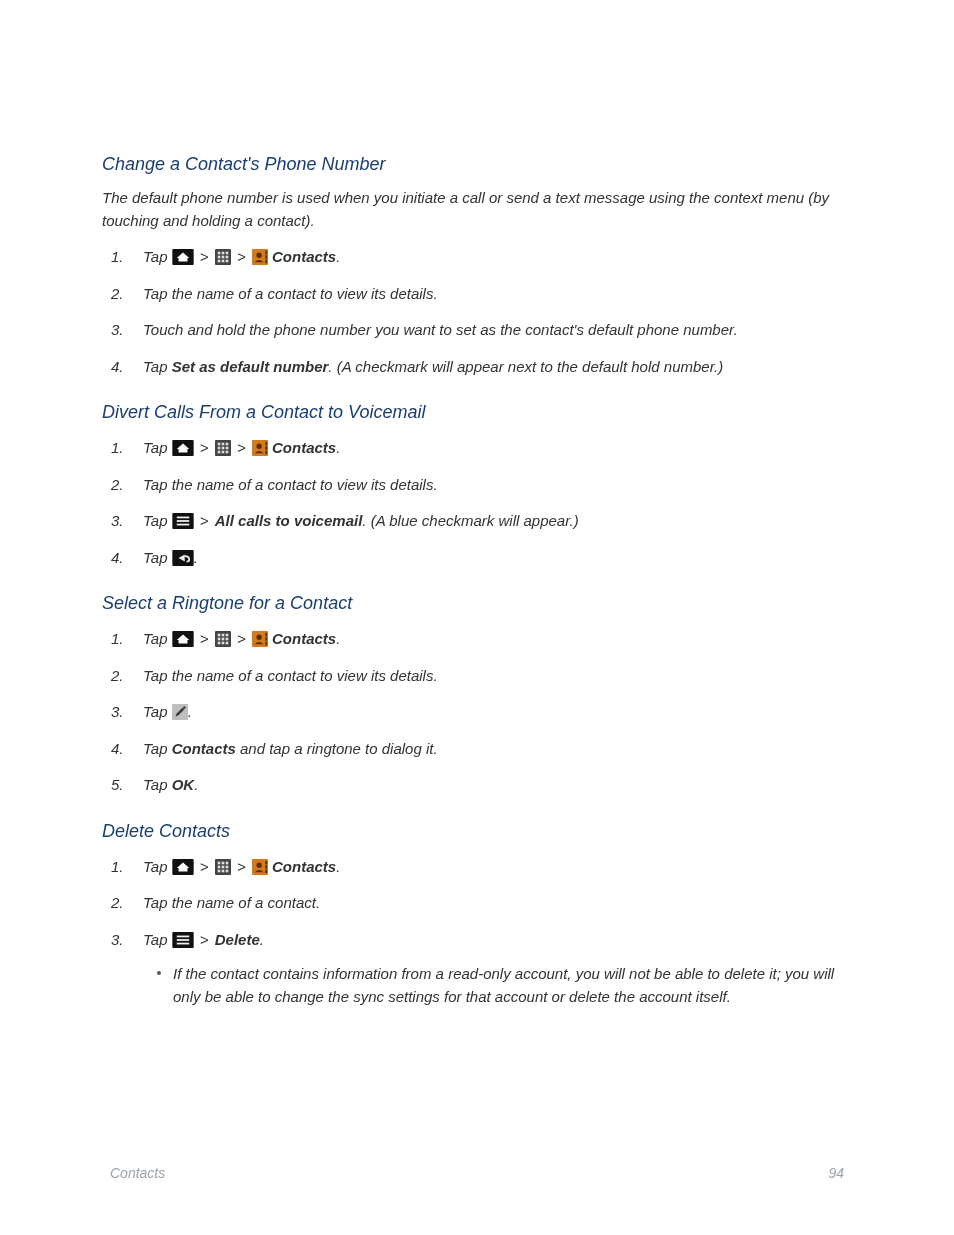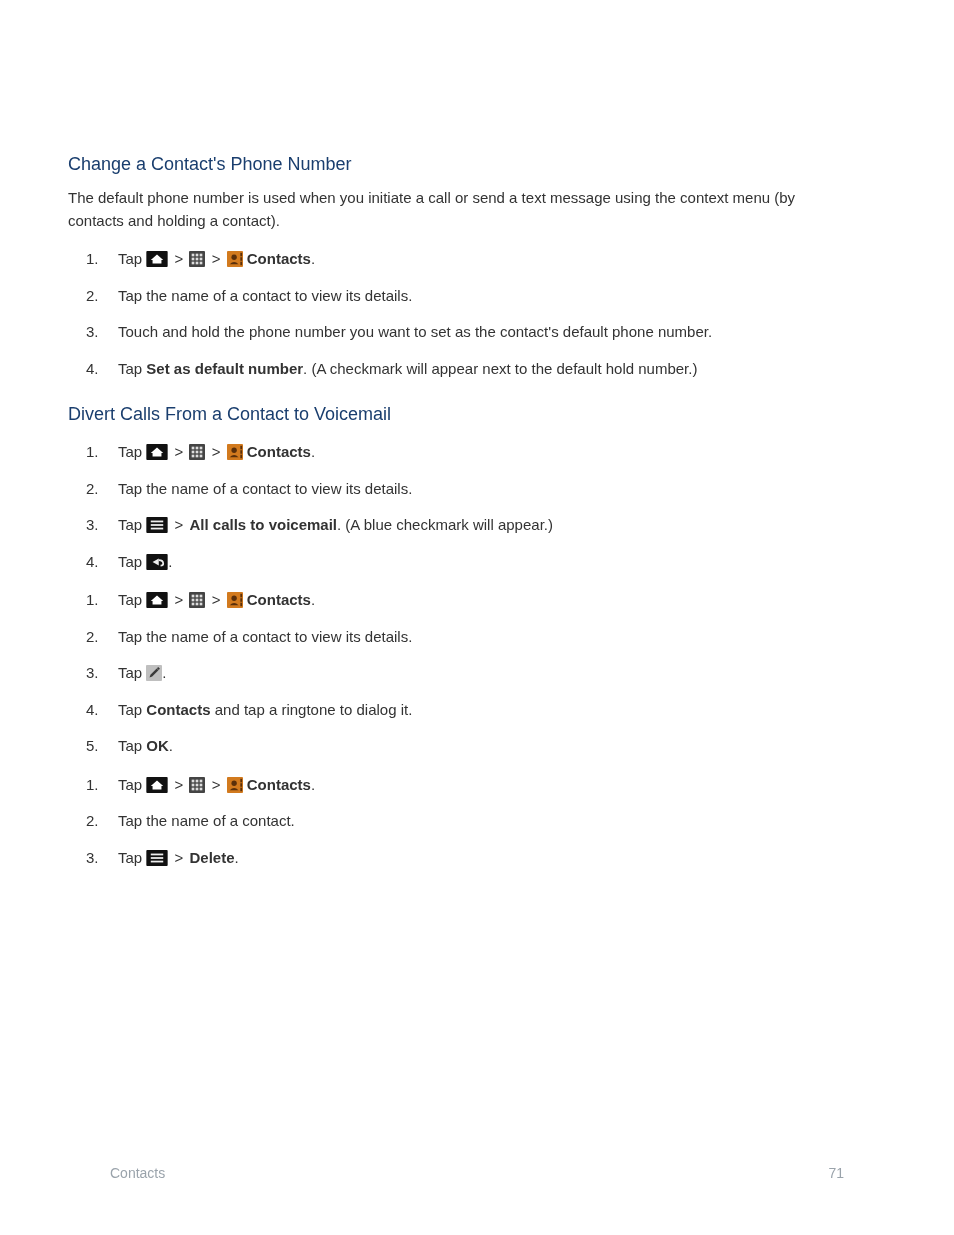--- a/index.html
+++ b/index.html
@@ -6,39 +6,40 @@
     margin: 0;
     padding: 0;
     background: #ffffff;
     font-family: Arial, Helvetica, sans-serif;
     color: #333333;
   }
   .page {
     width: 954px;
     min-height: 1235px;
     box-sizing: border-box;
-    padding: 130px 110px 60px 68px;
+    padding: 130px 110px 60px 102px;
     position: relative;
+    font-style: italic;
   }
   .section-heading {
     color: #1a3e6e;
     font-size: 18px;
     font-weight: 400;
     margin: 24px 0 12px 0;
   }
   .intro-para {
     color: #333;
     font-size: 15px;
     line-height: 1.5;
     margin: 8px 0 14px 0;
   }
   ol.num-list {
     counter-reset: stepnum;
     list-style: none;
-    margin: 16px; padding: 0;
+    margin: 7px; padding: 0;
   }
   ol.num-list > li {
     counter-increment: stepnum;
     position: relative;
     padding-left: 34px;
     margin: 14px 0;
     color: #333;
     font-size: 15px;
     line-height: 1.5;
   }
@@ -145,21 +146,21 @@
       <rect x="0" y="0" width="18" height="18" rx="1" fill="#bfbfbf"></rect>
       <path d="M4 14 L5 11 L12 4 L14 6 L7 13 Z" fill="#3a3a3a"></path>
       <path d="M13 3 L15 5" stroke="#3a3a3a" stroke-width="2"></path>
     </symbol>
   </defs>
 </svg>
 
 <div class="page">
 
   <div class="section-heading">Change a Contact's Phone Number</div>
-  <p class="intro-para">The default phone number is used when you initiate a call or send a text message using the context menu (by contacts and holding a contact).</p>
+  <p class="intro-para">The default phone number is used when you initiate a call or send a text message using the context menu (by touching and holding a contact).</p>
   <ol class="num-list">
     <li>
       <span class="fragment">Tap </span>
       <span class="icon"><svg>
             <use href="#ic-home"></use>
           </svg></span>
       <span class="sep">&gt;</span>
       <span class="icon" style="width:16px"><svg>
             <use href="#ic-apps"></use>
           </svg></span>
@@ -203,20 +204,21 @@
       <span class="bold fragment">All calls to voicemail</span><span class="fragment">. (A blue checkmark will appear.)</span>
     </li>
     <li>
       <span class="fragment">Tap </span>
       <span class="icon"><svg>
             <use href="#ic-back"></use>
           </svg></span><span class="fragment">.</span>
     </li>
   </ol>
 
+  <div class="section-heading">Select a Ringtone for a Contact</div>
   <ol class="num-list">
     <li>
       <span class="fragment">Tap </span>
       <span class="icon"><svg>
             <use href="#ic-home"></use>
           </svg></span>
       <span class="sep">&gt;</span>
       <span class="icon" style="width:16px"><svg>
             <use href="#ic-apps"></use>
           </svg></span>
@@ -234,20 +236,21 @@
           </svg></span><span class="fragment">.</span>
     </li>
     <li>
       <span class="fragment">Tap </span><span class="bold fragment">Contacts</span><span class="fragment"> and tap a ringtone to dialog it.</span>
     </li>
     <li>
       <span class="fragment">Tap </span><span class="bold fragment">OK</span><span class="fragment">.</span>
     </li>
   </ol>
 
+  <div class="section-heading">Delete Contacts</div>
   <ol class="num-list">
     <li>
       <span class="fragment">Tap </span>
       <span class="icon"><svg>
             <use href="#ic-home"></use>
           </svg></span>
       <span class="sep">&gt;</span>
       <span class="icon" style="width:16px"><svg>
             <use href="#ic-apps"></use>
           </svg></span>
@@ -259,21 +262,22 @@
     </li>
     <li>Tap the name of a contact.</li>
     <li>
       <span class="fragment">Tap </span>
       <span class="icon"><svg>
             <use href="#ic-menu"></use>
           </svg></span>
       <span class="sep">&gt;</span>
       <span class="bold fragment">Delete</span><span class="fragment">.</span>
       <ul class="sub-bullets">
+        <li>If the contact contains information from a read-only account, you will not be able to delete it; you will only be able to change the sync settings for that account or delete the account itself.</li>
       </ul>
     </li>
   </ol>
 
   <div class="footer">
     <span>Contacts</span>
-    <span>71</span>
+    <span>94</span>
   </div>
 </div>
 
 </body></html>

